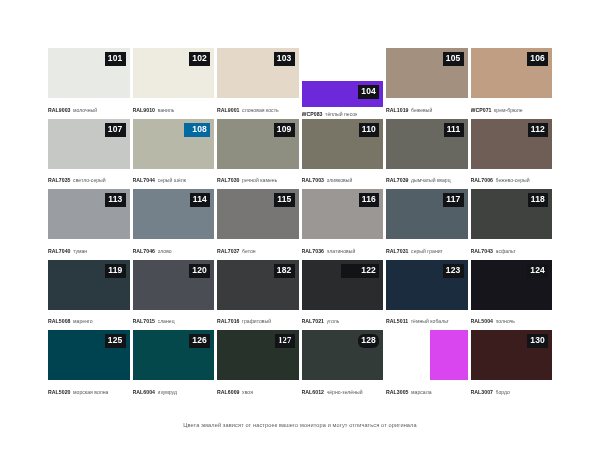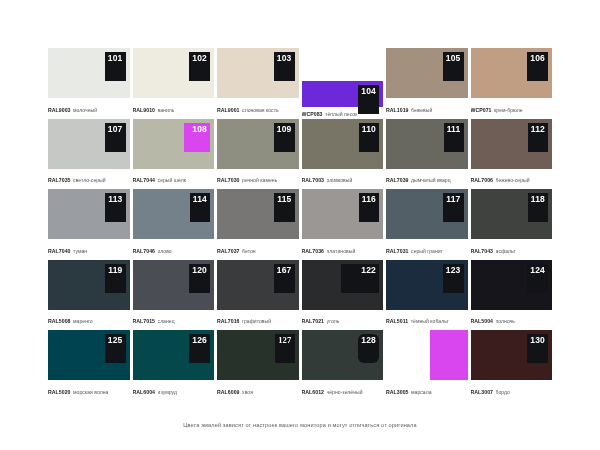--- a/index.html
+++ b/index.html
@@ -39,21 +39,21 @@
     position: relative;
     height: 50px;
     width: 100%;
     box-sizing: border-box;
   }
   .swatch-badge {
     position: absolute;
     top: 4px;
     right: 4px;
     min-width: 19px;
-    height: 29px;
+    height: 14px;
     padding: 0 3px;
     box-sizing: border-box;
     background: #111316;
     color: #ffffff;
     font-size: 8.5px;
     line-height: 13px;
     text-align: center;
     font-weight: 700;
     letter-spacing: 0.2px;
     font-family: "Liberation Sans", "DejaVu Sans", sans-serif;
@@ -157,21 +157,21 @@
         <div class="swatch-chip" style="background: rgb(197, 200, 197);">
           <div class="swatch-badge" style="background: rgb(17, 19, 22); color: rgb(255, 255, 255);">107</div>
         </div>
         <div class="swatch-caption">
           <span class="swatch-code">RAL7035</span>
           <span class="swatch-name">светло-серый</span>
         </div>
       </div>
       <div class="swatch-cell">
         <div class="swatch-chip" style="background: rgb(184, 184, 169);">
-          <div class="swatch-badge" style="background: #d946ef; color: rgb(255, 255, 255); padding-left: 8px;">108</div>
+          <div class="swatch-badge" style="background: #0369a1; color: rgb(255, 255, 255); padding-left: 8px;">108</div>
         </div>
         <div class="swatch-caption">
           <span class="swatch-code">RAL7044</span>
           <span class="swatch-name">серый шёлк</span>
         </div>
       </div>
       <div class="swatch-cell">
         <div class="swatch-chip" style="background: rgb(142, 142, 129);">
           <div class="swatch-badge" style="background: rgb(17, 19, 22); color: rgb(255, 255, 255);">109</div>
         </div>
@@ -274,21 +274,21 @@
         <div class="swatch-chip" style="background: rgb(74, 77, 84);">
           <div class="swatch-badge" style="background: rgb(17, 19, 22); color: rgb(255, 255, 255);">120</div>
         </div>
         <div class="swatch-caption">
           <span class="swatch-code">RAL7015</span>
           <span class="swatch-name">сланец</span>
         </div>
       </div>
       <div class="swatch-cell">
         <div class="swatch-chip" style="background: rgb(57, 59, 61);">
-          <div class="swatch-badge" style="background: rgb(17, 19, 22); color: rgb(255, 255, 255);">167</div>
+          <div class="swatch-badge" style="background: rgb(17, 19, 22); color: rgb(255, 255, 255);">182</div>
         </div>
         <div class="swatch-caption">
           <span class="swatch-code">RAL7016</span>
           <span class="swatch-name">графитовый</span>
         </div>
       </div>
       <div class="swatch-cell">
         <div class="swatch-chip" style="background: rgb(42, 43, 45);">
           <div class="swatch-badge" style="background: rgb(17, 19, 22); color: rgb(255, 255, 255); padding-left: 20px;">122</div>
         </div>

